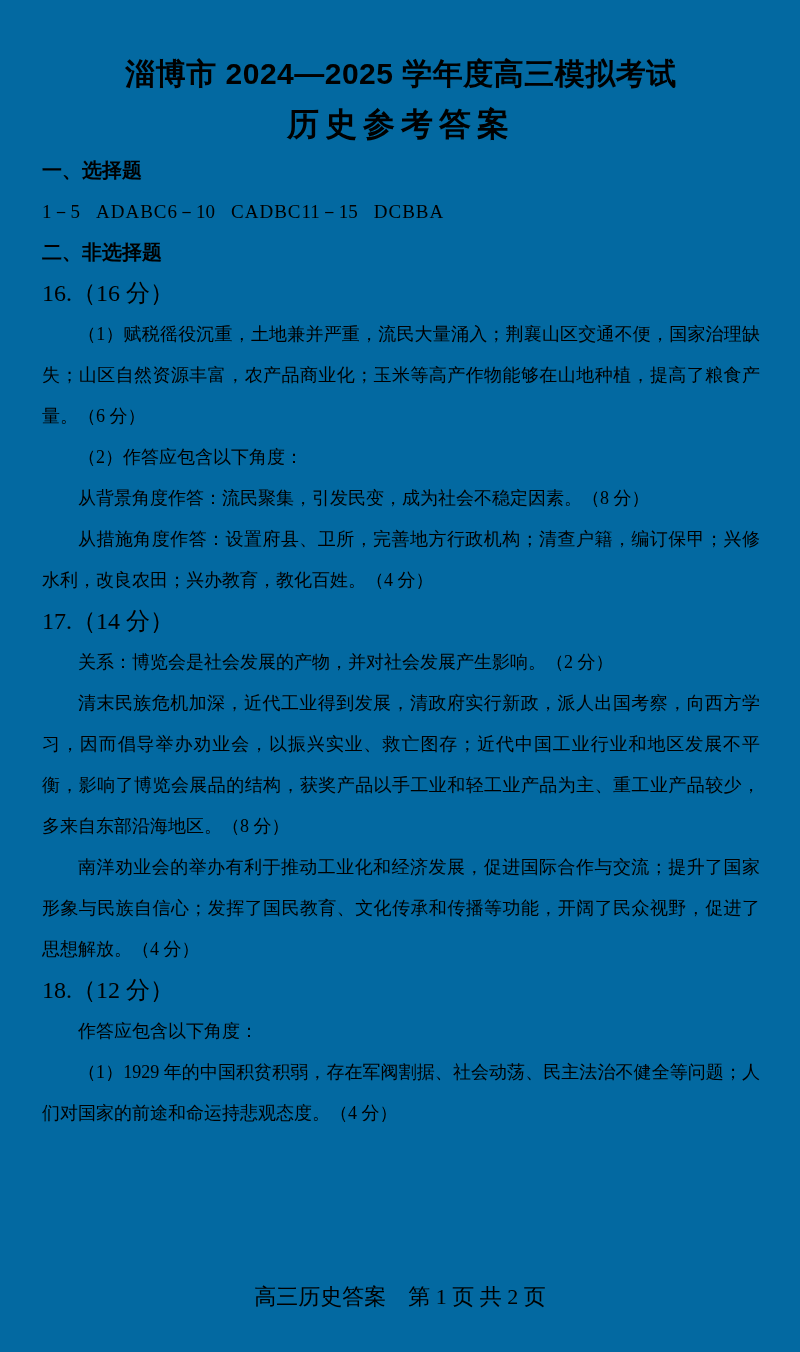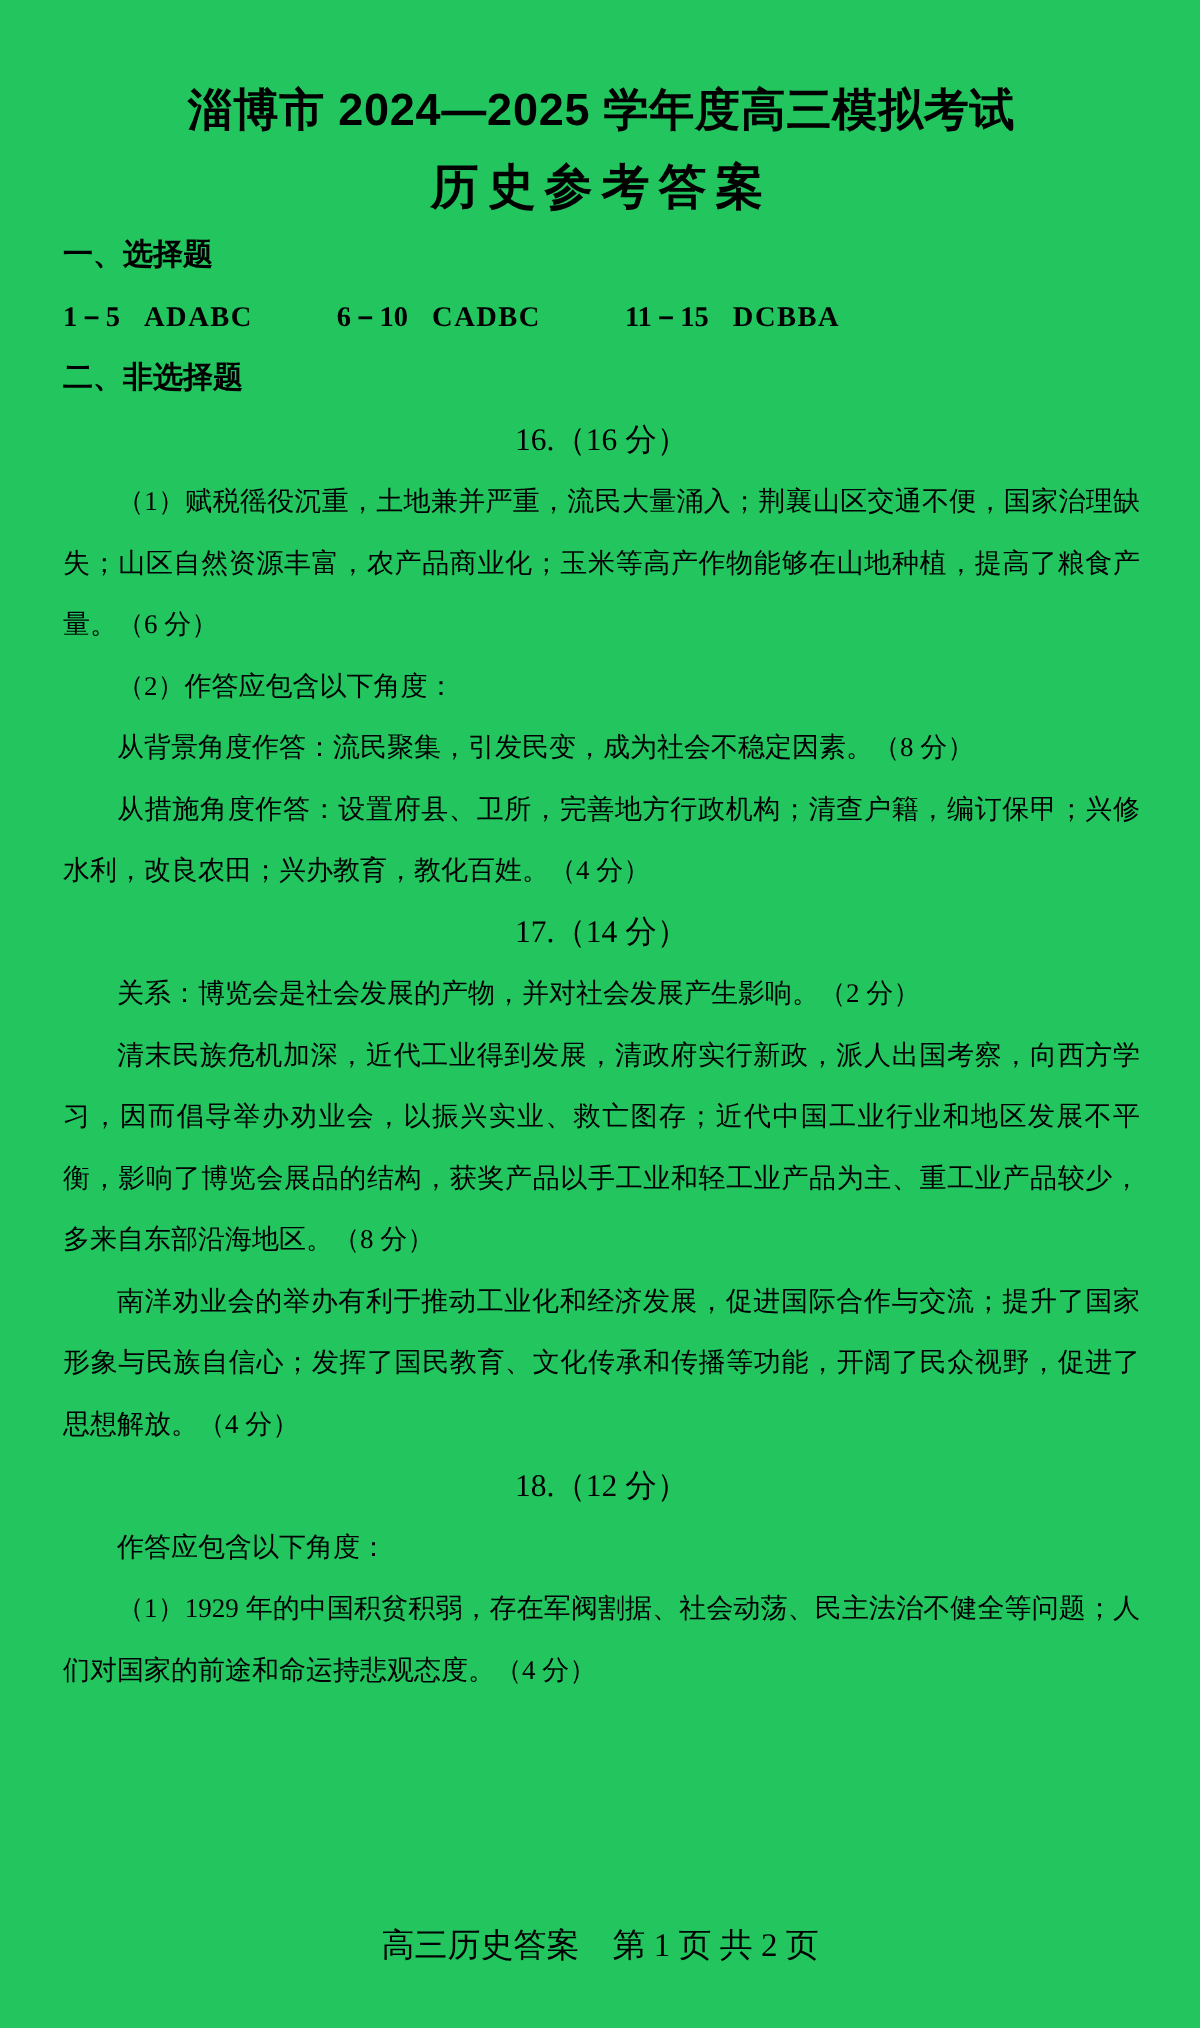--- a/index.html
+++ b/index.html
@@ -10,21 +10,21 @@
   body {
     width: 800px;
     height: 1352px;
     font-family: "Liberation Serif", "DejaVu Serif", serif;
     color: #000000;
   }
   .page {
     position: relative;
     width: 800px;
     height: 1352px;
-    background: #22c55e;
+    background: #0369a1;
     overflow: hidden;
     box-sizing: border-box;
   }
   .content {
     padding: 0 40px 0 42px;
   }
   .title1 {
     margin: 54px 0 0 0;
     text-align: center;
     font-family: "Liberation Sans", "DejaVu Sans", sans-serif;
@@ -47,35 +47,33 @@
     margin: 0;
   }
   .heading {
     font-family: Liberation Serif, serif;
     font-weight: 700;
     font-size: 20px;
   }
   .answers-row {
     display: flex;
     align-items: baseline;
-    gap: 56px;
     font-size: 19px;
-    font-weight: bold;
   }
   .answer-group {
     display: flex;
     align-items: baseline;
     gap: 16px;
   }
   .answer-letters {
     letter-spacing: 1px;
   }
   .qnum {
-    font-size: 21px;
-    text-align: center;
+    font-size: 24px;
+    text-align: left;
   }
   .para {
     font-size: 18px;
     text-align: justify;
     text-justify: inter-character;
     text-indent: 2em;
   }
   .footer {
     position: absolute;
     top: 1284px;

